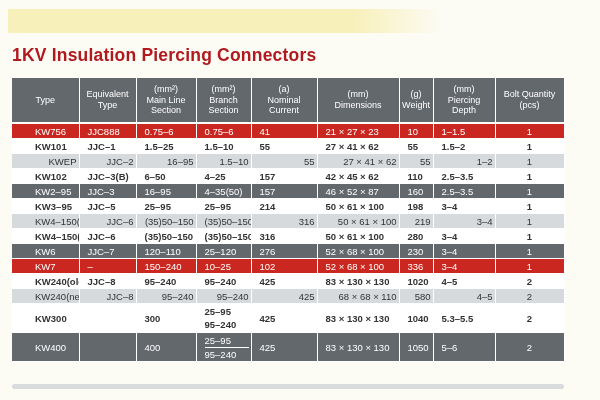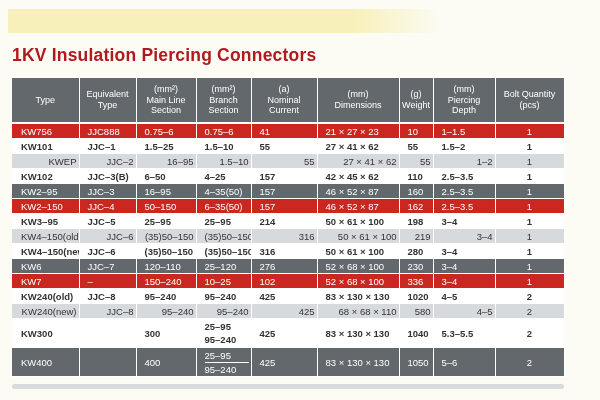--- a/index.html
+++ b/index.html
@@ -46,21 +46,21 @@
     font-size: 9.5px;
     color: var(--body-text);
     height: 14px;
     vertical-align: middle;
     padding: 0 2px 0 8px;
     border-right: 1px solid #ffffff;
     border-bottom: 1px solid #ffffff;
     white-space: nowrap;
     overflow: hidden;
   }
-  table.spec td.col-type { padding-left: 9px; }
+  table.spec td.col-type { padding-left: 23px; }
   table.spec td.col-bolt_quantity { text-align: center; padding-left: 0; padding-right: 0; }
   tr.row-red td   { background: var(--row-red);  color: #ffffff; }
   tr.row-dark td  { background: var(--row-dark); color: #ffffff; }
   tr.row-gray td  { background: var(--row-gray); text-align: right; }
   tr.row-white td { background: var(--row-white); font-weight: bold; }
   tr.tall td { height: 28px; }
   .split { display: block; }
   .split .part { display: block; line-height: 13px; padding: 0; }
   .split.with-divider .part + .part { border-top: 1px solid #ffffff; }
   .bottom-bar {
@@ -162,31 +162,20 @@
         <td class="col-type">KW2–95</td>
         <td class="col-equivalent_type">JJC–3</td>
         <td class="col-main_line_section">16–95</td>
         <td class="col-branch_section">4–35(50)</td>
         <td class="col-nominal_current">157</td>
         <td class="col-dimensions">46 × 52 × 87</td>
         <td class="col-weight">160</td>
         <td class="col-piercing_depth">2.5–3.5</td>
         <td class="col-bolt_quantity">1</td>
       </tr>
-      <tr class="row-red">
-        <td class="col-type">KW2–150</td>
-        <td class="col-equivalent_type">JJC–4</td>
-        <td class="col-main_line_section">50–150</td>
-        <td class="col-branch_section">6–35(50)</td>
-        <td class="col-nominal_current">157</td>
-        <td class="col-dimensions">46 × 52 × 87</td>
-        <td class="col-weight">162</td>
-        <td class="col-piercing_depth">2.5–3.5</td>
-        <td class="col-bolt_quantity">1</td>
-      </tr>
       <tr class="row-white">
         <td class="col-type">KW3–95</td>
         <td class="col-equivalent_type">JJC–5</td>
         <td class="col-main_line_section">25–95</td>
         <td class="col-branch_section">25–95</td>
         <td class="col-nominal_current">214</td>
         <td class="col-dimensions">50 × 61 × 100</td>
         <td class="col-weight">198</td>
         <td class="col-piercing_depth">3–4</td>
         <td class="col-bolt_quantity">1</td>

